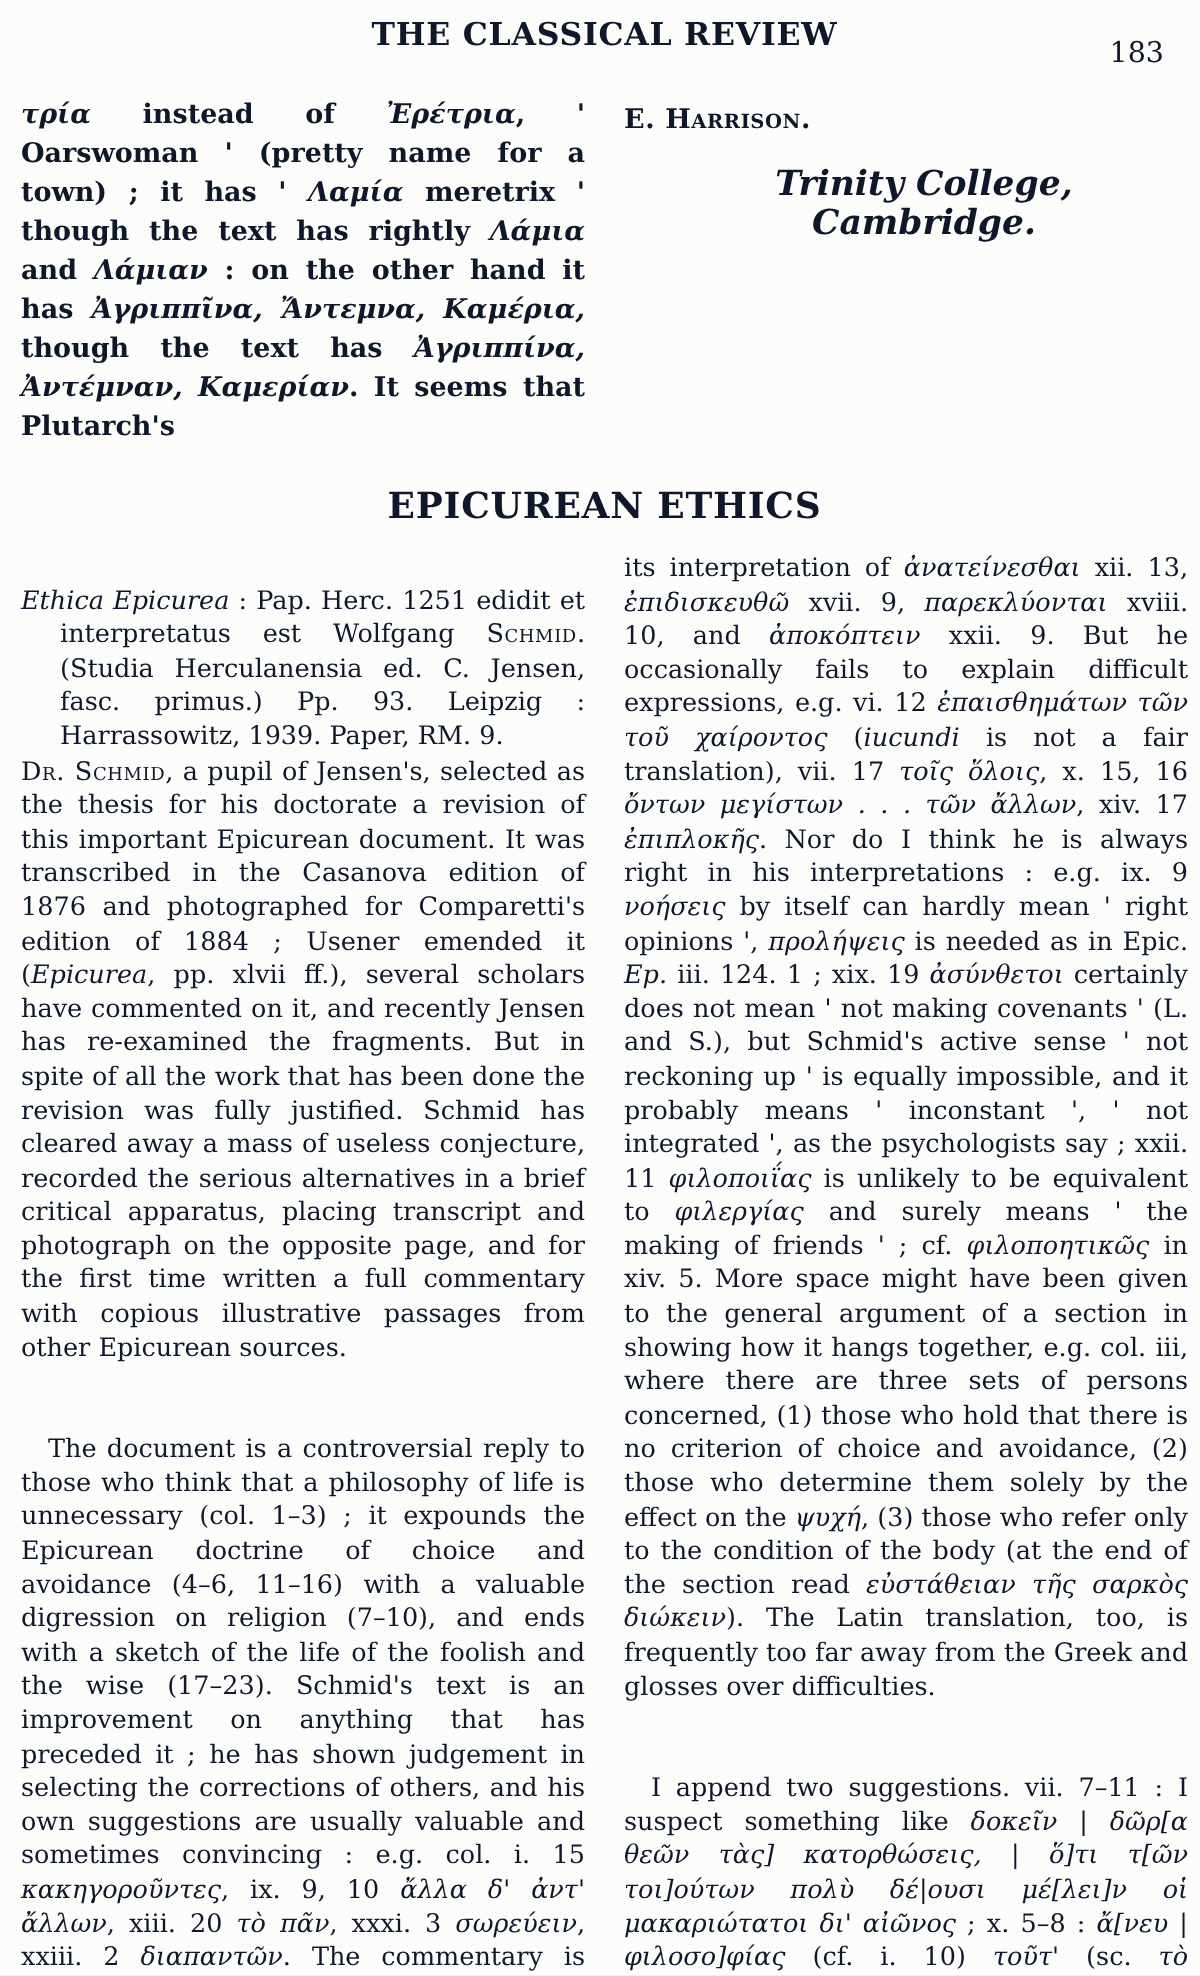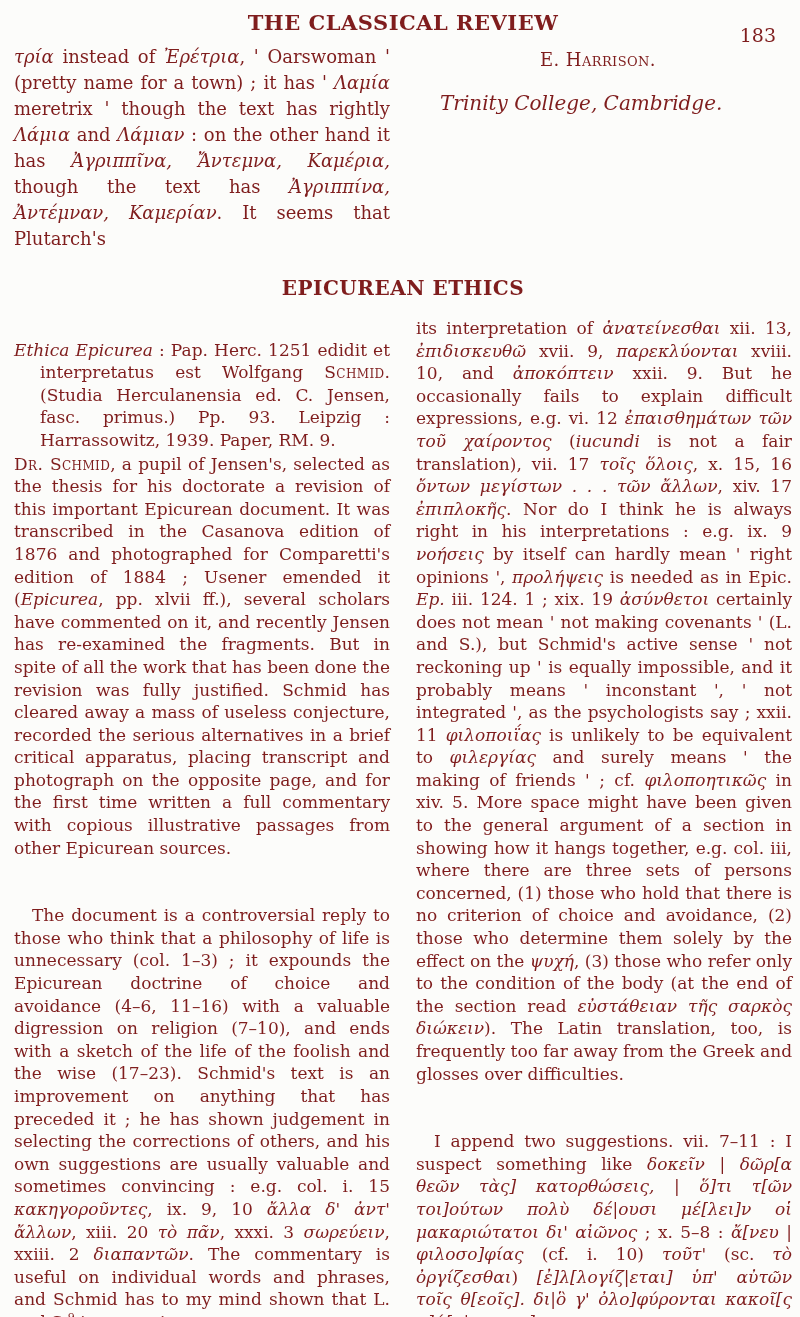--- a/index.html
+++ b/index.html
@@ -1,21 +1,21 @@
 <!DOCTYPE html>
 <html><head>
 <meta charset="utf-8">
 <style>
   html, body { margin: 0; padding: 0; background: #e9e9e7; }
   .page {
     width: 800px;
     height: 1317px;
     margin: 0 auto;
     background: #fcfcfa;
-    color: #7f1d1d;
+    color: #0f172a;
     font-family: "DejaVu Serif", "Liberation Serif", serif;
     box-sizing: border-box;
     padding: 8px 8px 0 14px;
     overflow: hidden;
     position: relative;
   }
   
   .page-header { position: relative; height: 34px; }
   .journal-title {
     position: absolute; left: 0; right: 0; top: 2px;
@@ -25,27 +25,27 @@
     letter-spacing: 0.5px;
   }
   .page-number { position: absolute; right: 16px; top: 16px; font-size: 19px; }
 
   
   .two-col { display: flex; gap: 26px; }
   .col { width: 376px; flex: 0 0 376px; }
 
   p { margin: 0; text-align: justify; }
 
-  .top-article { margin-top: 2px; font-size: 18px; line-height: 26px; }
-  .signature { text-align: center; padding-right: 12px; margin-top: 3px; }
-  .affiliation { margin-top: 17px; padding-left: 24px; text-align: left; font-size: 20px; }
+  .top-article { margin-top: 22px; font-size: 18px; line-height: 26px; font-weight: bold; }
+  .signature { text-align: left; padding-right: 12px; margin-top: 3px; }
+  .affiliation { margin-top: 17px; padding-left: 24px; text-align: center; font-size: 23px; }
 
   .article-heading {
     text-align: center;
-    font-size: 20px;
+    font-size: 24px;
     font-weight: bold;
     letter-spacing: 0.5px;
     margin: 24px 0 17px 0;
   }
 
   .review { font-size: 17px; line-height: 22.6px; align-items: flex-end; }
   .citation { padding-left: 26px; text-indent: -26px; margin-bottom: 1px; }
   .p-indent { text-indent: 18px; margin-top: 45px; }
 
   

